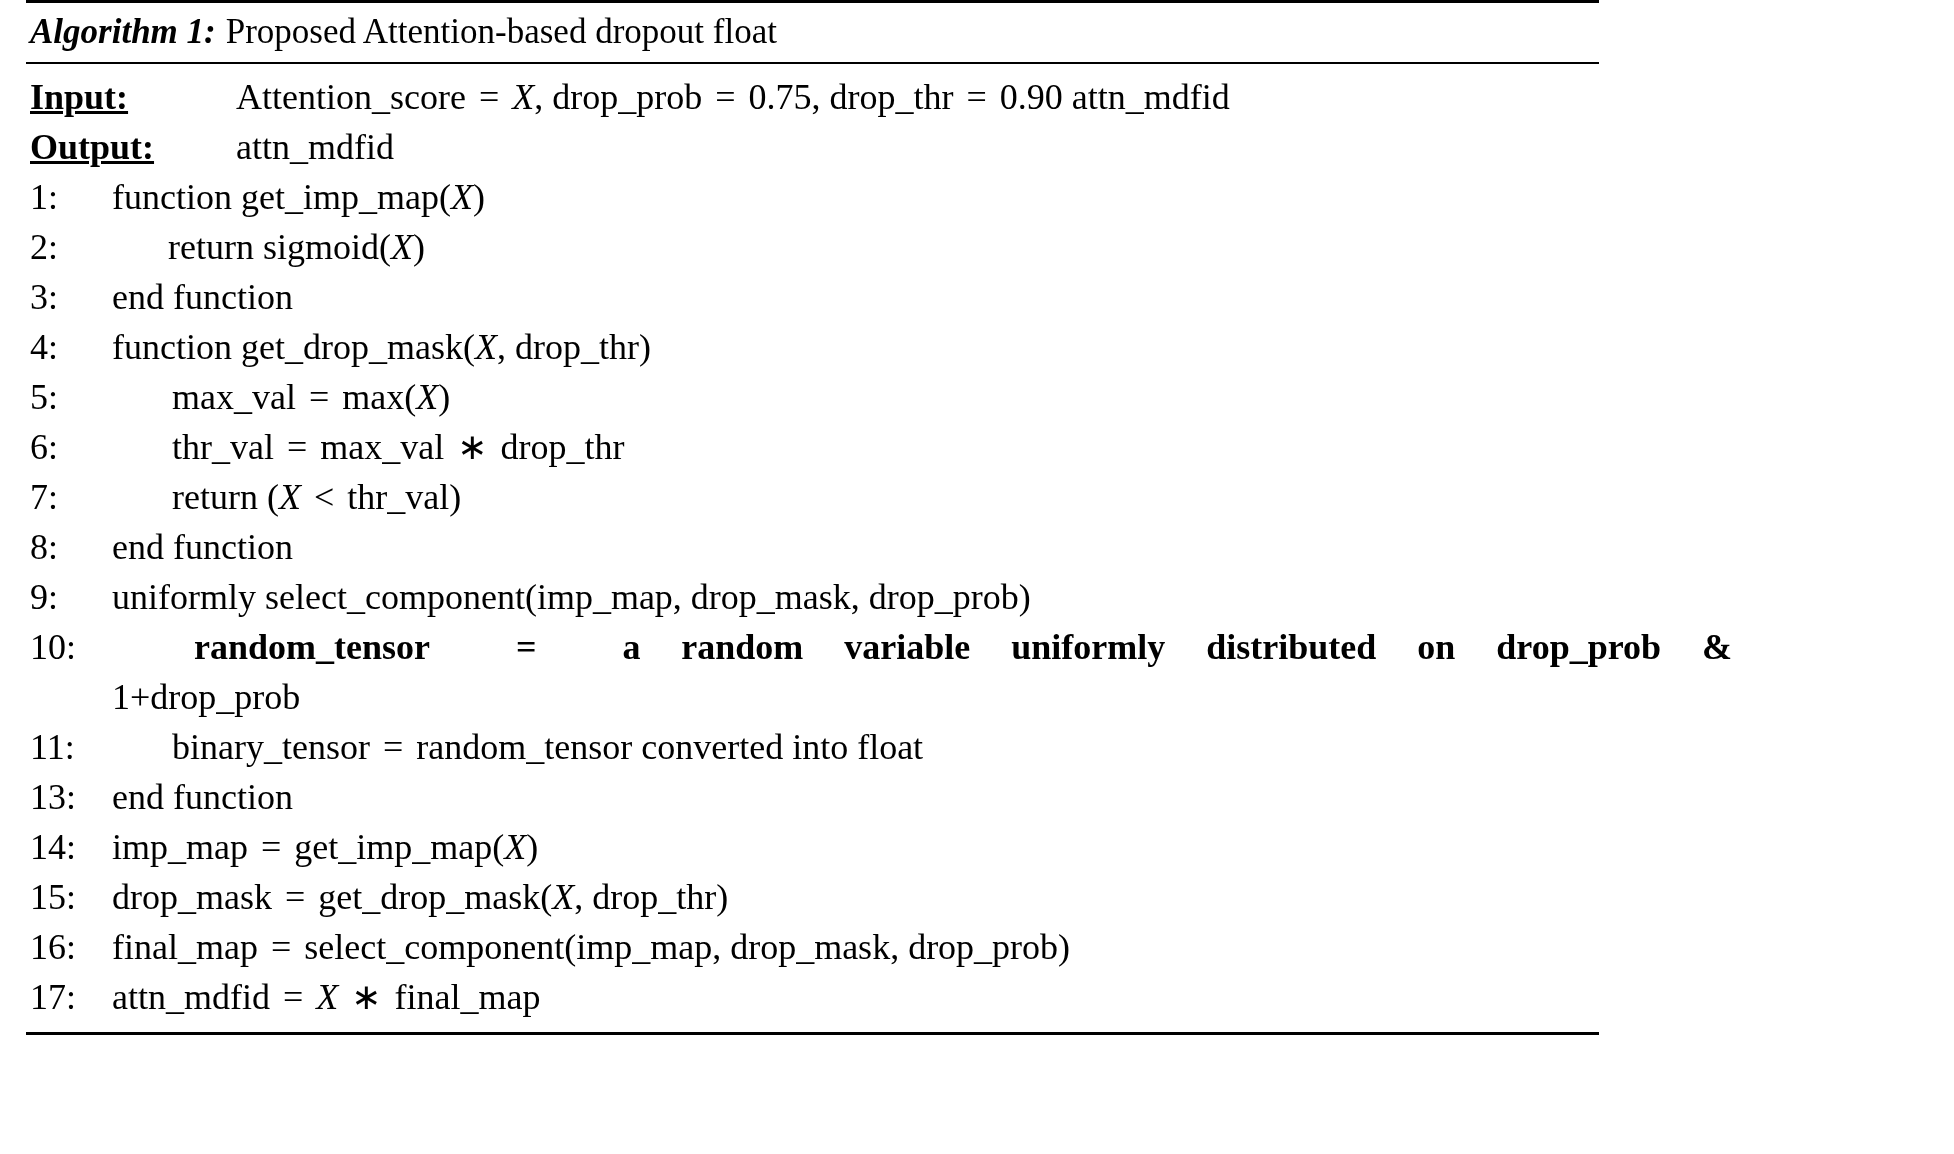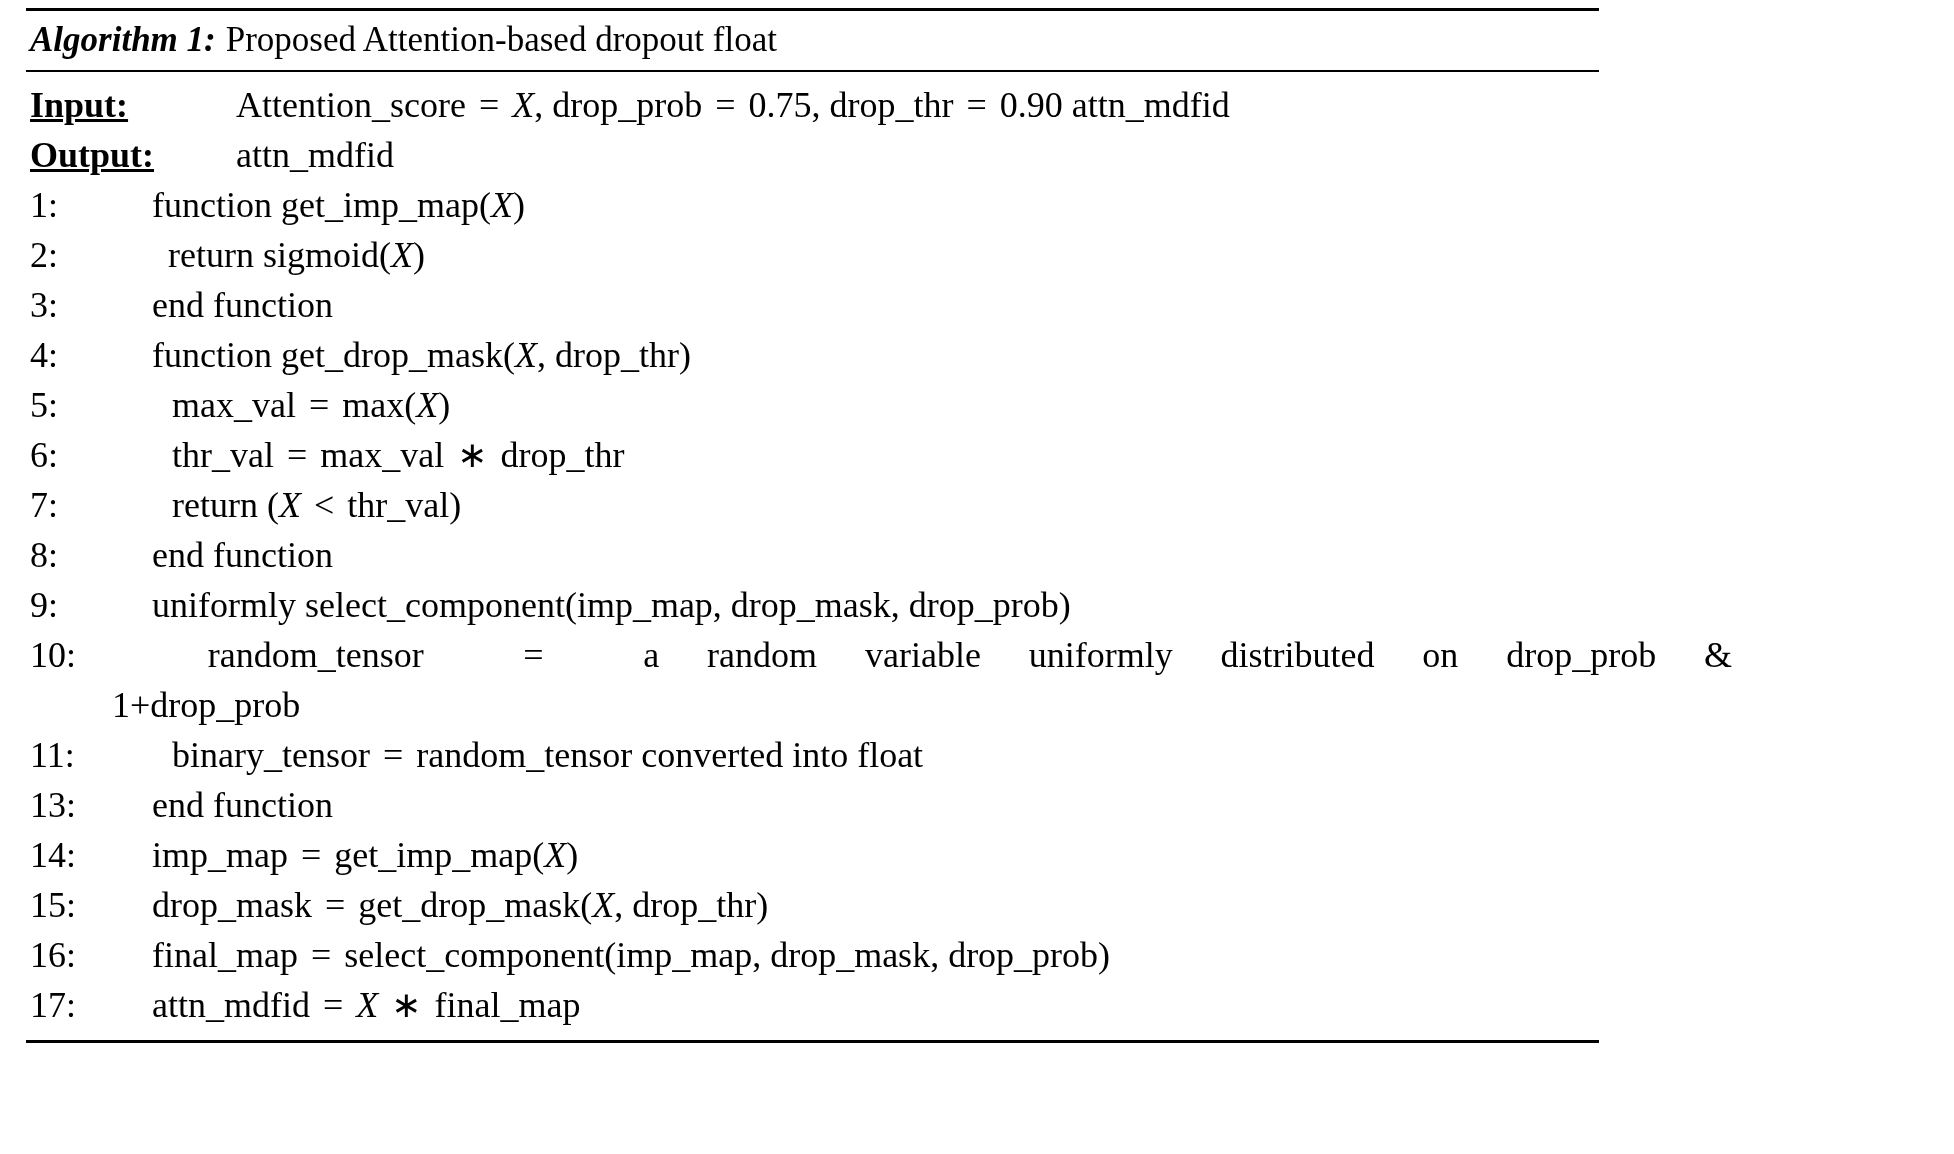--- a/index.html
+++ b/index.html
@@ -11,21 +11,21 @@
     width: 1954px;
     height: 1154px;
     font-family: "Liberation Serif", serif;
     color: #000000;
     -webkit-font-smoothing: antialiased;
   }
   .algorithm {
     position: relative;
     box-sizing: border-box;
     width: 1625px;
-    padding: 8px 26px;
+    padding: 0 26px;
   }
   .rule {
     border: 0;
     border-top: 3px solid #000;
     margin: 0;
     height: 0;
   }
   .rule.thin {
     border-top-width: 2px;
   }
@@ -67,29 +67,30 @@
     text-decoration: underline;
   }
   .row .code {
     flex: 1 1 auto;
     white-space: nowrap;
   }
   .row.wrap .code {
     white-space: normal;
   }
   
-  .i0 { padding-left: 0px; margin-left: 40px; }
+  .i0 { padding-left: 0px; }
   .i1 { padding-left: 56px; }
   .i2 { padding-left: 60px; }
   .justified {
     display: block;
     text-align: justify;
     text-align-last: justify;
     white-space: normal;
     width: 1620px;
+    font-weight: bold;
   }
   .cont {
     display: block;
     white-space: nowrap;
     text-align: center;
     text-align-last: left;
   }
   em.var {
     font-style: italic;
     font-family: "Liberation Serif", serif;

